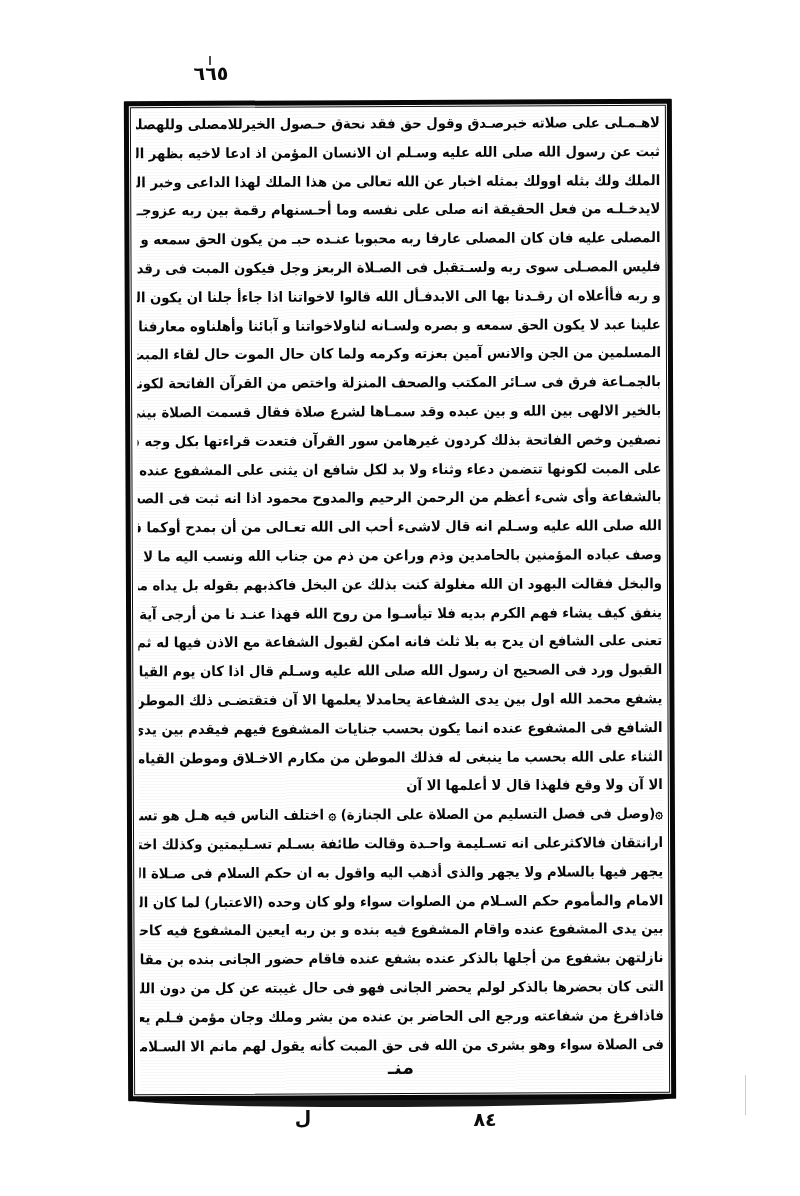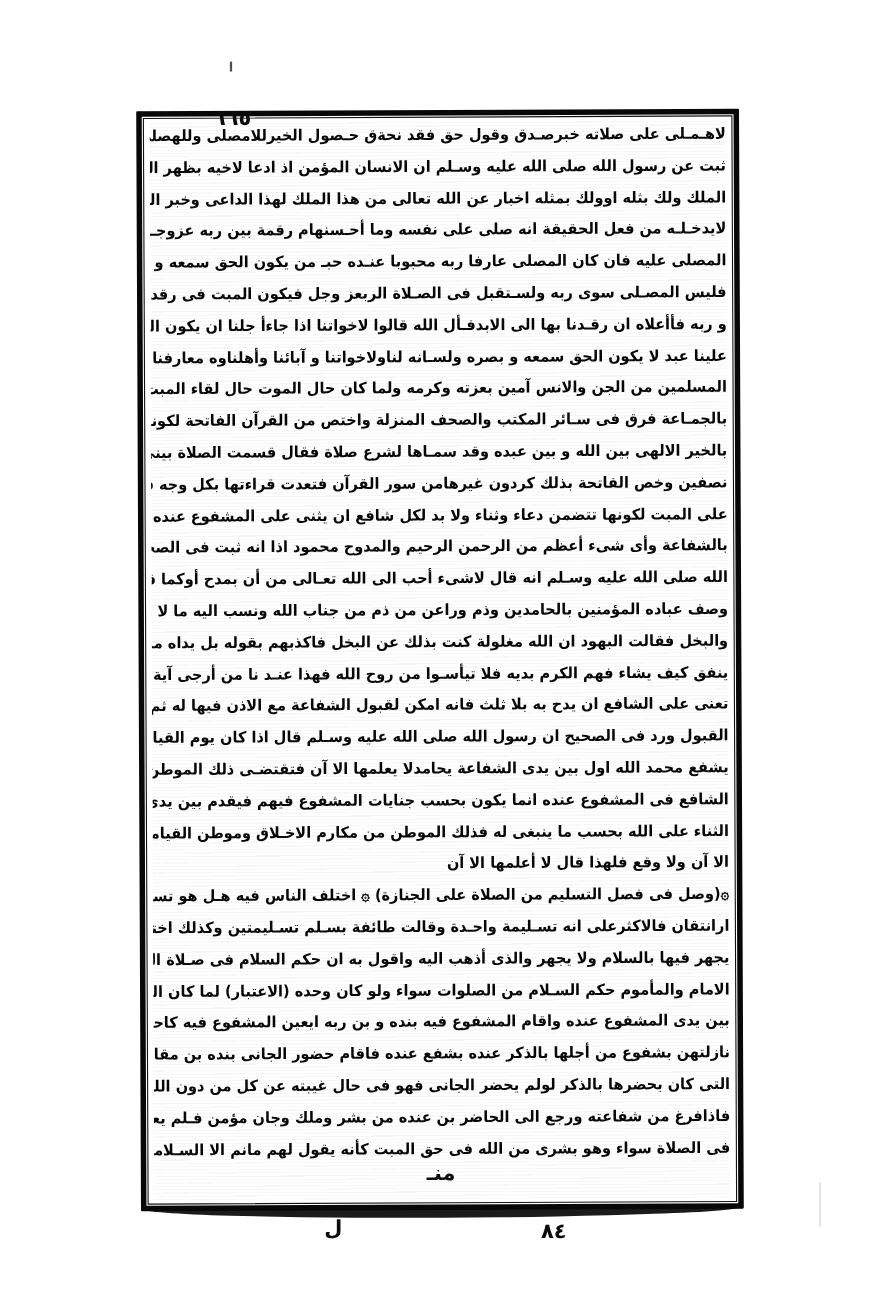--- a/index.html
+++ b/index.html
@@ -23,21 +23,20 @@
     left: 176px;
     top: 62px;
     width: 70px;
     text-align: center;
     font-family: "DejaVu Sans", sans-serif;
     font-size: 19px;
     font-weight: 700;
     color: #0a0a0a;
     letter-spacing: 0.5px;
     direction: rtl;
-    margin-top: 35px;
   }
   .folio-tick {
     position: absolute;
     left: 209px;
     top: 56px;
     width: 2px;
     height: 9px;
     background: #111;
     opacity: .75;
   }
@@ -145,21 +144,21 @@
   
   .footer-mark {
     position: absolute;
     font-family: "DejaVu Sans", sans-serif;
     font-size: 19px;
     font-weight: 700;
     color: #0b0b0b;
     direction: rtl;
     text-align: center;
   }
-  .footer-sig   { left: 455px; top: 1108px; width: 60px; text-align: right; }
+  .footer-sig   { left: 455px; top: 1108px; width: 60px; }
   .footer-catch { left: 368px; top: 1056px; width: 66px; }
   .footer-quire { left: 278px; top: 1106px; width: 50px; }
 
   
   .scan-edge {
     position: absolute;
     left: 745px;
     top: 1075px;
     width: 1px;
     height: 40px;

